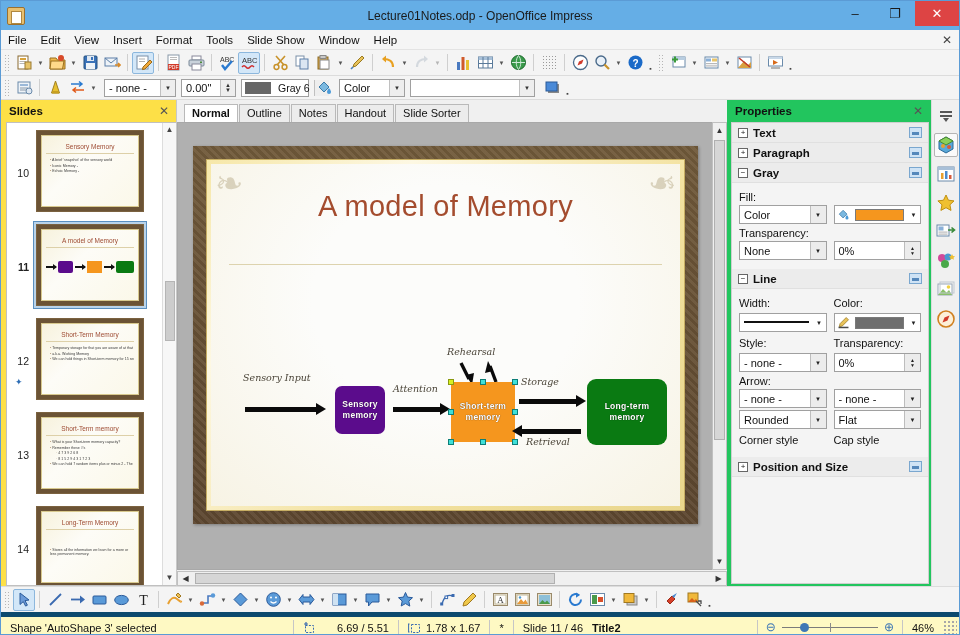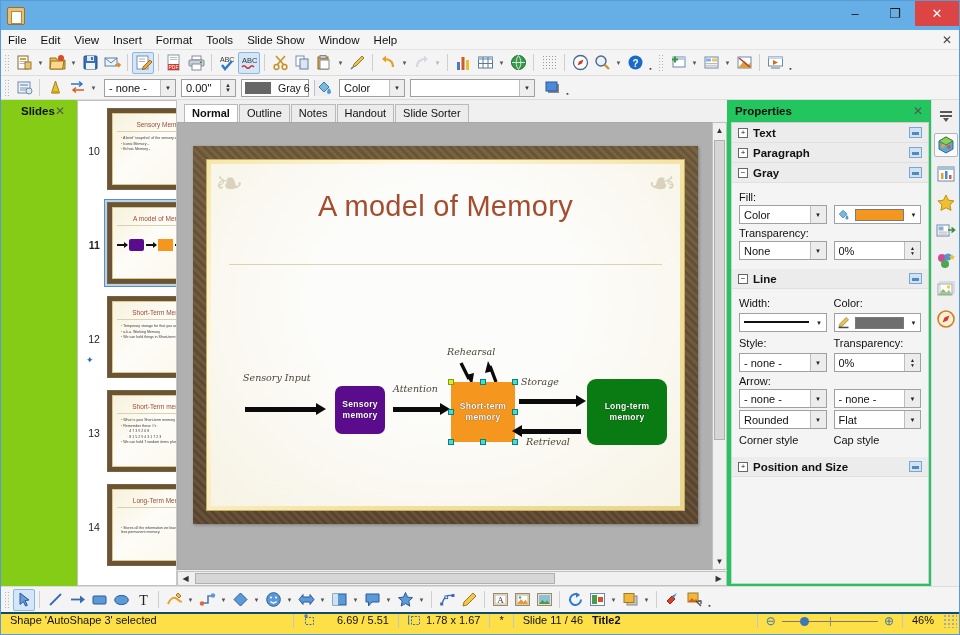--- a/index.html
+++ b/index.html
@@ -121,22 +121,22 @@
     display: flex; flex-direction: column; align-items: center; justify-content: center;
     flex: none; line-height: 5px; font-size: 6px; color: #333;
   }
   .swatch { width: 26px; height: 12px; border: 1px solid #666; margin: 0 3px; flex: none; }
 
   
   .body { flex: 1; display: flex; min-height: 0; }
 
   
   .slidepanel {
-    width: 176px; background: #84cc16; display: flex; 
-    border-right: 1px solid #c8c8c8; flex: none; padding-left: 12px;
+    width: 176px; background: #fde047; display: flex; flex-direction: column;
+    border-right: 1px solid #c8c8c8; flex: none;
   }
   .panelhead {
     height: 22px; display: flex; align-items: center;
     font-weight: bold; font-size: 11.5px; color: #111;
     padding-left: 8px; flex: none;
   }
   .panelhead .x { margin-left: auto; margin-right: 7px; font-size: 12px; color: #555; font-weight: normal;}
   .slidelist {
     flex: 1; background: #fff; border: 1px solid #c0c0c0; border-right: 0;
     margin: 0 0 0 5px; position: relative; overflow: hidden; display: flex;
@@ -347,22 +347,22 @@
   .sbtab.active { border: 1px solid #b5b5b5; background: #fafafa; }
 
   
   .drawbar {
     height: 26px; background: #f4f4f4; border-top: 1px solid #dcdcdc;
     display: flex; align-items: center; flex: none;
   }
 
   
   .statusbar {
-    height: 22px; background: #fde047; border-top: 2px solid #0c4a6e;
-    display: flex; align-items: flex-start; font-size: 11px; color: #111; flex: none;
+    height: 22px; background: #fef9c3; border-top: 5px solid #0c4a6e;
+    display: flex; align-items: flex-end; font-size: 11px; color: #111; flex: none;
   }
   .statusbar .seg { padding: 0 9px; white-space: nowrap; }
   .ssep { width: 1px; height: 14px; background: #c6c6c6; flex: none; }
   .zoomslider { display: flex; align-items: center; gap: 0; padding: 0 8px; }
   .zs-track { width: 96px; height: 1px; background: #7b7b7b; position: relative; margin: 0 6px; }
   .zs-thumb {
     position: absolute; left: 18px; top: -4px; width: 9px; height: 9px;
     border-radius: 50%; background: #3e77b5;
   }
   .zs-tick { position: absolute; left: 48px; top: -4px; width: 1px; height: 9px; background: #8a8a8a; }
@@ -371,20 +371,21 @@
     background-image: radial-gradient(circle, #a8a8a8 0.8px, transparent 1px);
     background-size: 4px 4px; }
 </style>
 </head>
 <body>
 
 <div id="app">
 
   <div class="titlebar">
     <div class="appicon"></div>
+    <div class="title">Lecture01Notes.odp - OpenOffice Impress</div>
     <div class="wbtns">
       <div class="wbtn">
           <span class="gl">–</span>
         </div>
       <div class="wbtn">
           <span class="gl">❐</span>
         </div>
       <div class="wbtn close">
           <span class="gl">✕</span>
         </div>

